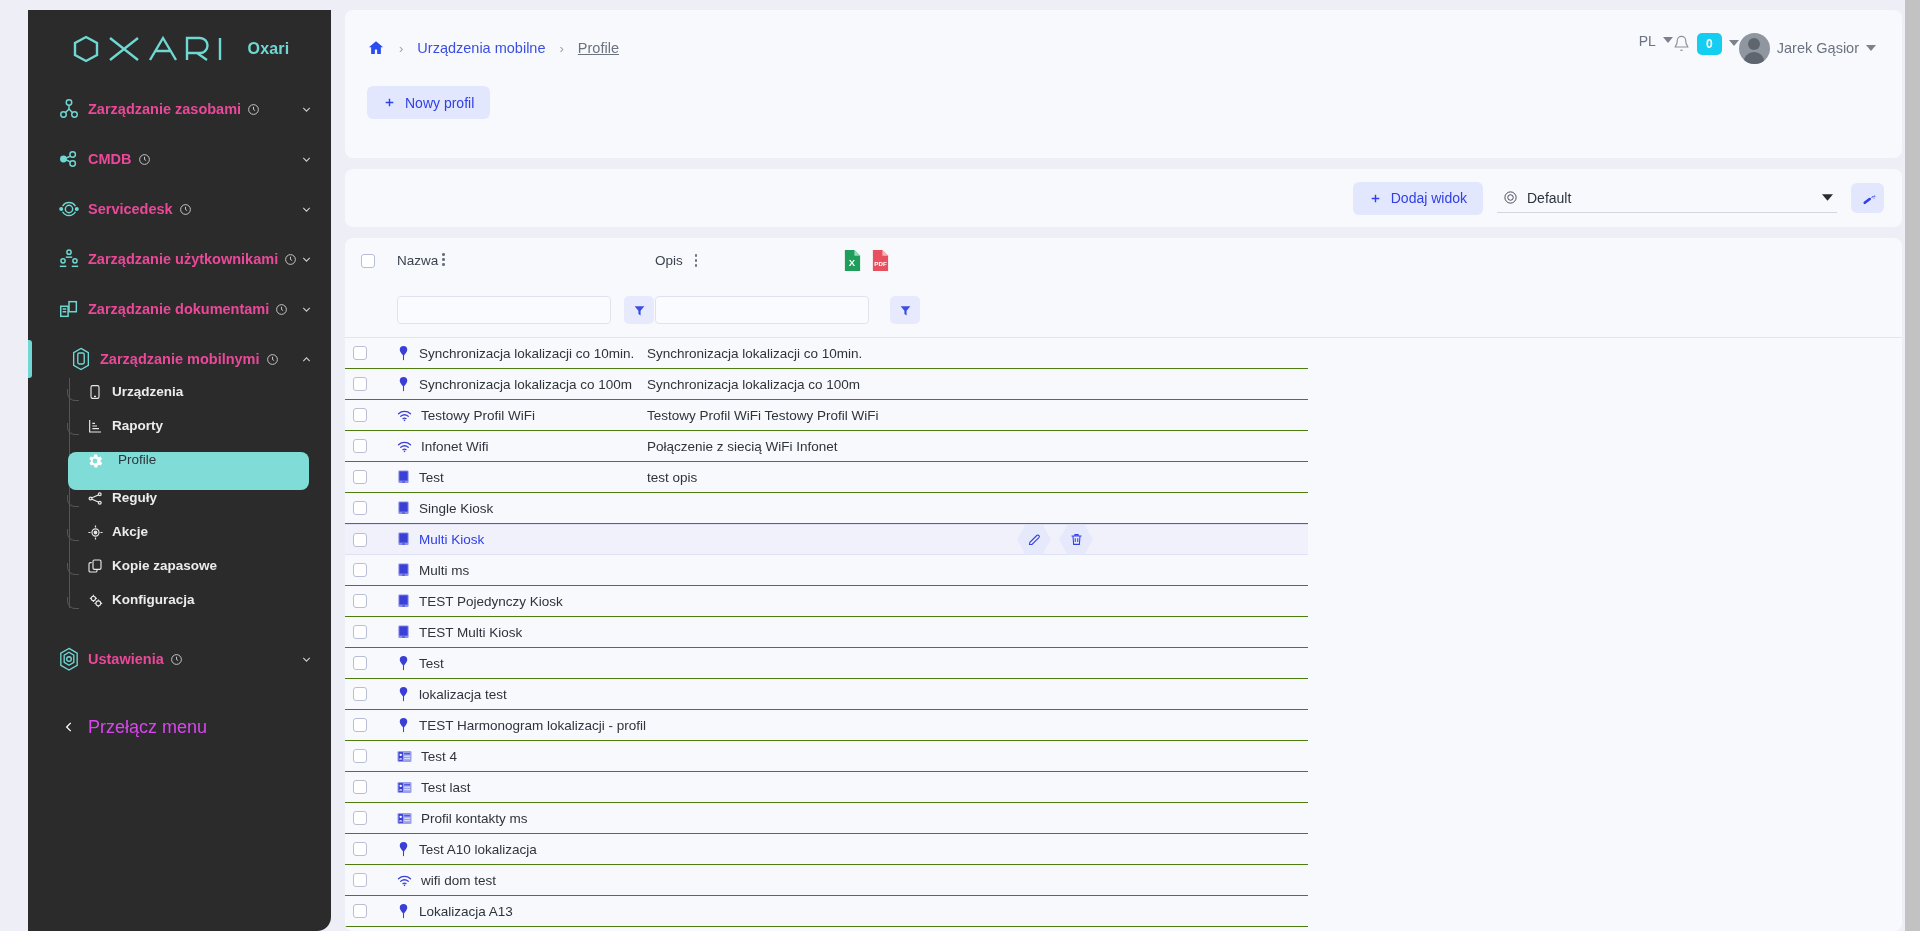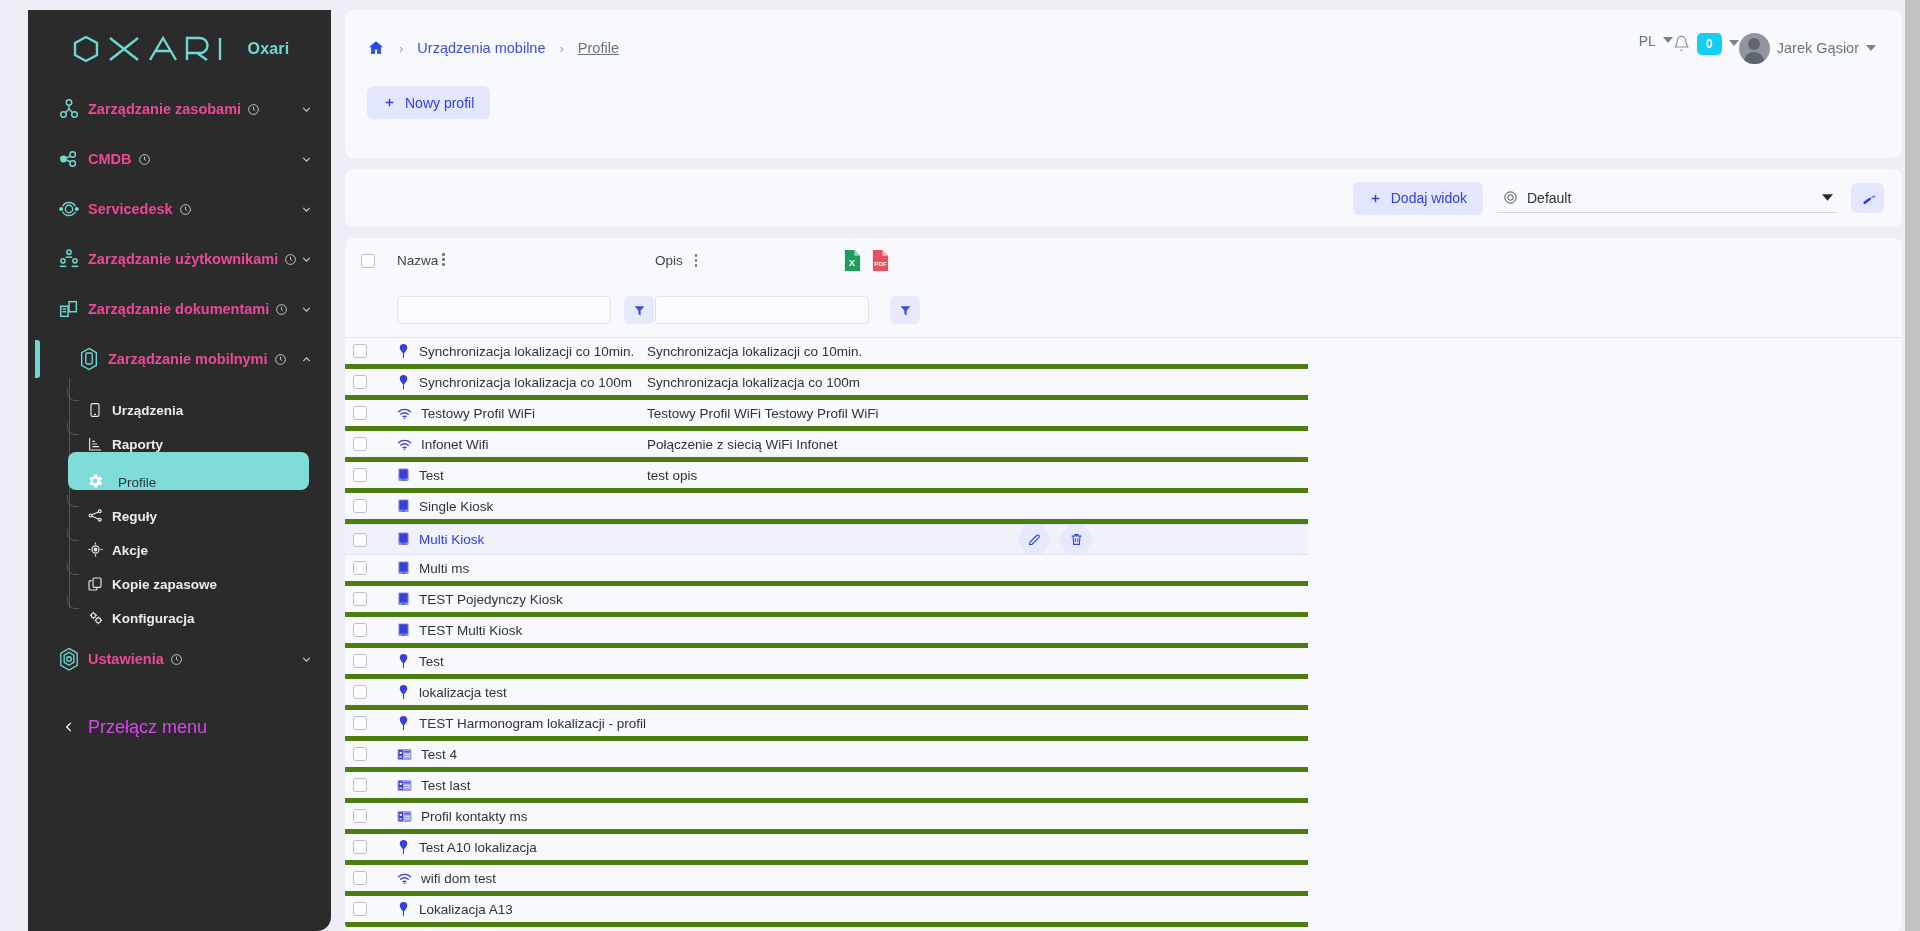--- a/index.html
+++ b/index.html
@@ -46,21 +46,21 @@
     content:""; position:absolute; left:-1px; top:6px; bottom:6px; width:5px;
     background:#6fd8d2; border-radius: 0 3px 3px 0;
   }
   .badge-clock { opacity: .85; font-size: 12px; }
 
   .subnav { position: relative; padding-left: 0; }
   .subnav::before {
     content:""; position:absolute; left: 41px; top: -6px; bottom: 18px; width:1px; background:#555;
   }
   .sub-item {
-    display:flex; align-items:flex-end; height: 34px;
+    display:flex; align-items:flex-start; height: 34px;
     margin: 0 22px 0 40px; padding-left: 10px;
     border-radius: 8px; cursor: pointer; position: relative;
   }
   .sub-item .tick { position:absolute; left:-1px; top:50%; width:12px; height:12px;
      border-left:1px solid #555; border-bottom:1px solid #555; border-radius: 0 0 0 8px; transform: translateY(-12px); }
   .sub-item .ico { width: 34px; display:flex; align-items:center; justify-content:center; color:#e9e9e9; }
   .sub-item .label { font-size: 13.5px; font-weight: 700; color:#ececec; }
   .sub-item.active { background: #7fdcd6; }
   .sub-item.active .ico { color:#ffffff; }
   .sub-item.active .label { color:#30343c; font-weight: 400; padding-left: 6px; }
@@ -139,21 +139,21 @@
     width: 214px;
   }
   .funnel-btn {
     width:30px; height:28px; border-radius:5px; background:#e7eafd;
     display:flex; align-items:center; justify-content:center; cursor:pointer; margin-left: 9px;
   }
 
   .tbody { flex:1; overflow:hidden; background:#f8f9fc; }
   .trow {
     display:flex; align-items:center; height: 31px;
-    border-bottom: 5px solid #4d7c0f;
+    border-bottom: 1px solid #4d7c0f;
     width: 963px;
     position: relative;
   }
   .trow.hovered { background:#f0f1fb; border-top:1px solid #dfe2f5; border-bottom:1px solid #dfe2f5; }
   .trow.hovered .cell-name .nm { color:#3040e8; }
   .cell-check { width: 44px; display:flex; align-items:center; padding-left: 8px; }
   .cell-name { width: 258px; display:flex; align-items:center; gap: 9px; font-size:13.5px; color:#2f333c; padding-left: 8px;}
   .cell-desc { flex:1; font-size:13.5px; color:#2f333c; }
 
   .row-actions { position:absolute; right: 215px; display:flex; gap: 8px; }
@@ -319,21 +319,21 @@
               </svg>
           </span>
         </span>
         <span class="chev ic">
           <svg width="13" height="13" viewBox="0 0 24 24" fill="none" stroke="#cfcfcf" stroke-width="2">
               <path d="M6 9l6 6 6-6"></path>
             </svg>
         </span>
       </div>
 
-      <div class="nav-item active-parent" style="padding-left:34px;margin-left:8px;">
+      <div class="nav-item active-parent" style="padding-left:34px;">
         <span class="ico">
           <svg width="22" height="24" viewBox="0 0 24 26" fill="none" stroke="#6fd8d2" stroke-width="1.5">
             <path d="M12 1.5 L20 6 L20 20 L12 24.5 L4 20 L4 6 Z"></path>
             <rect x="8.5" y="6.5" width="7" height="12" rx="1.6"></rect>
           </svg>
         </span>
         <span class="label">
           <span>Zarządzanie mobilnymi</span>
           <span class="badge-clock ic">
             <svg width="13" height="13" viewBox="0 0 24 24" fill="none" stroke="#e4e4e4" stroke-width="1.8">

